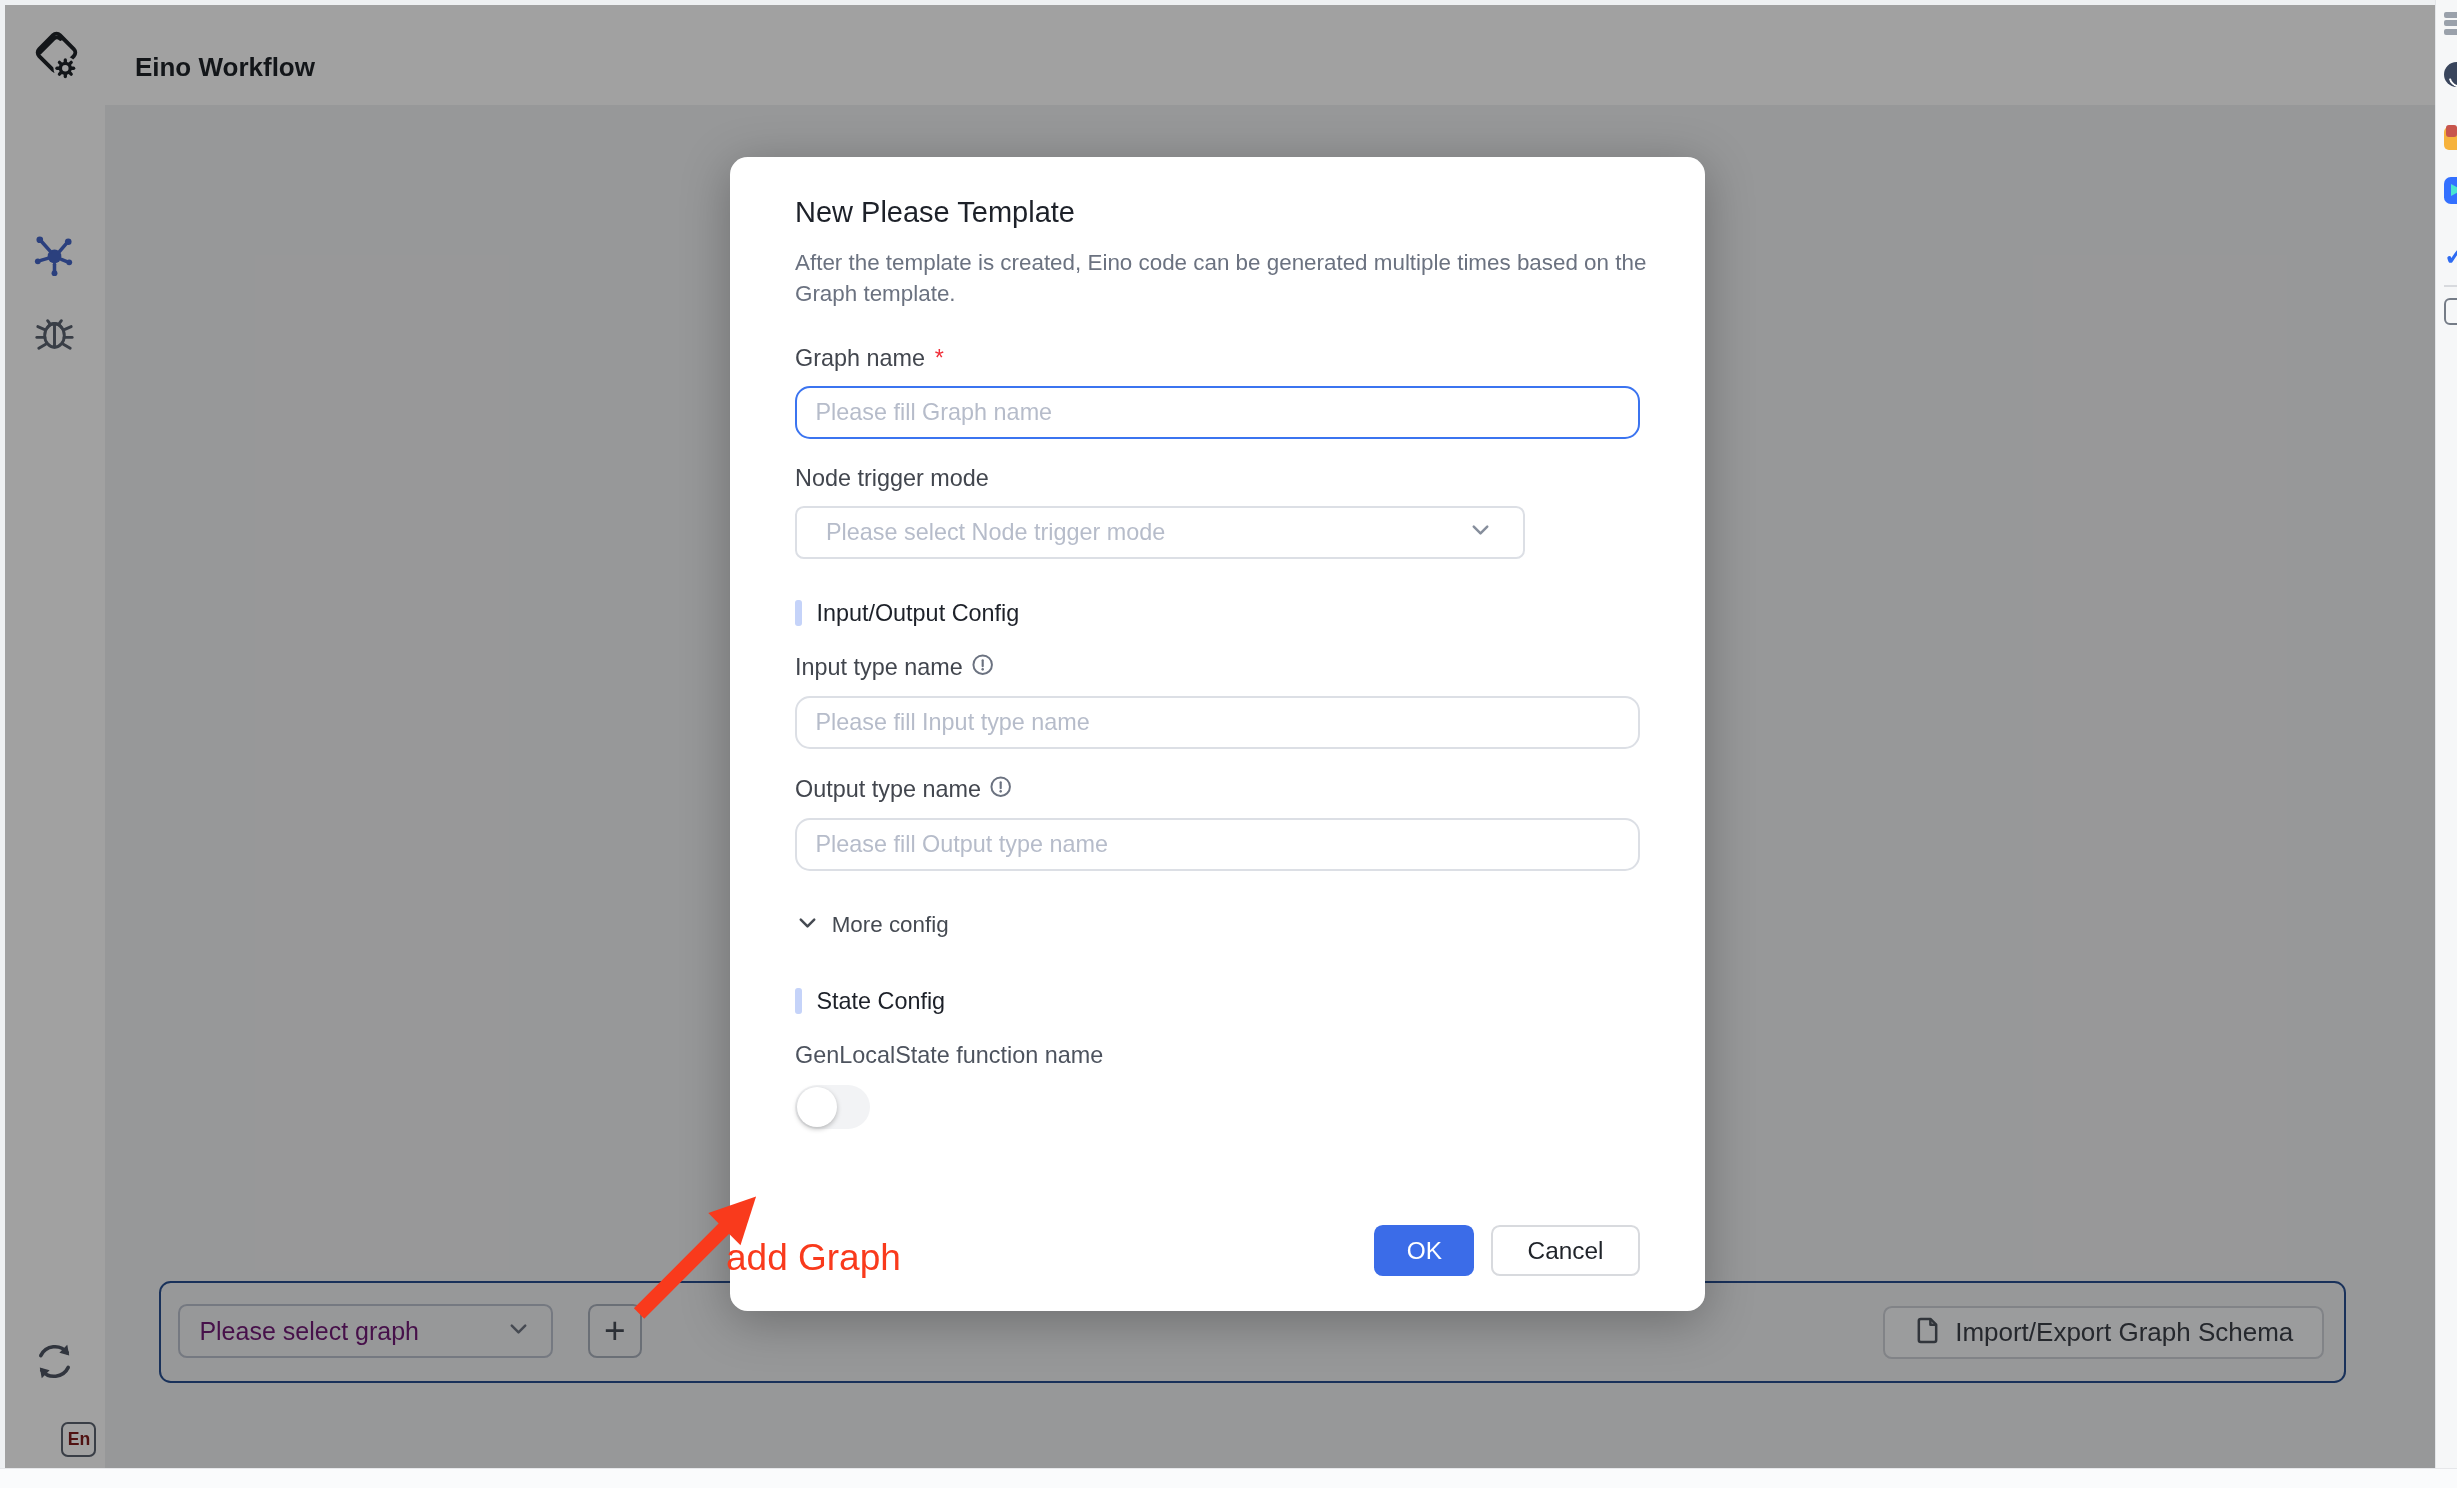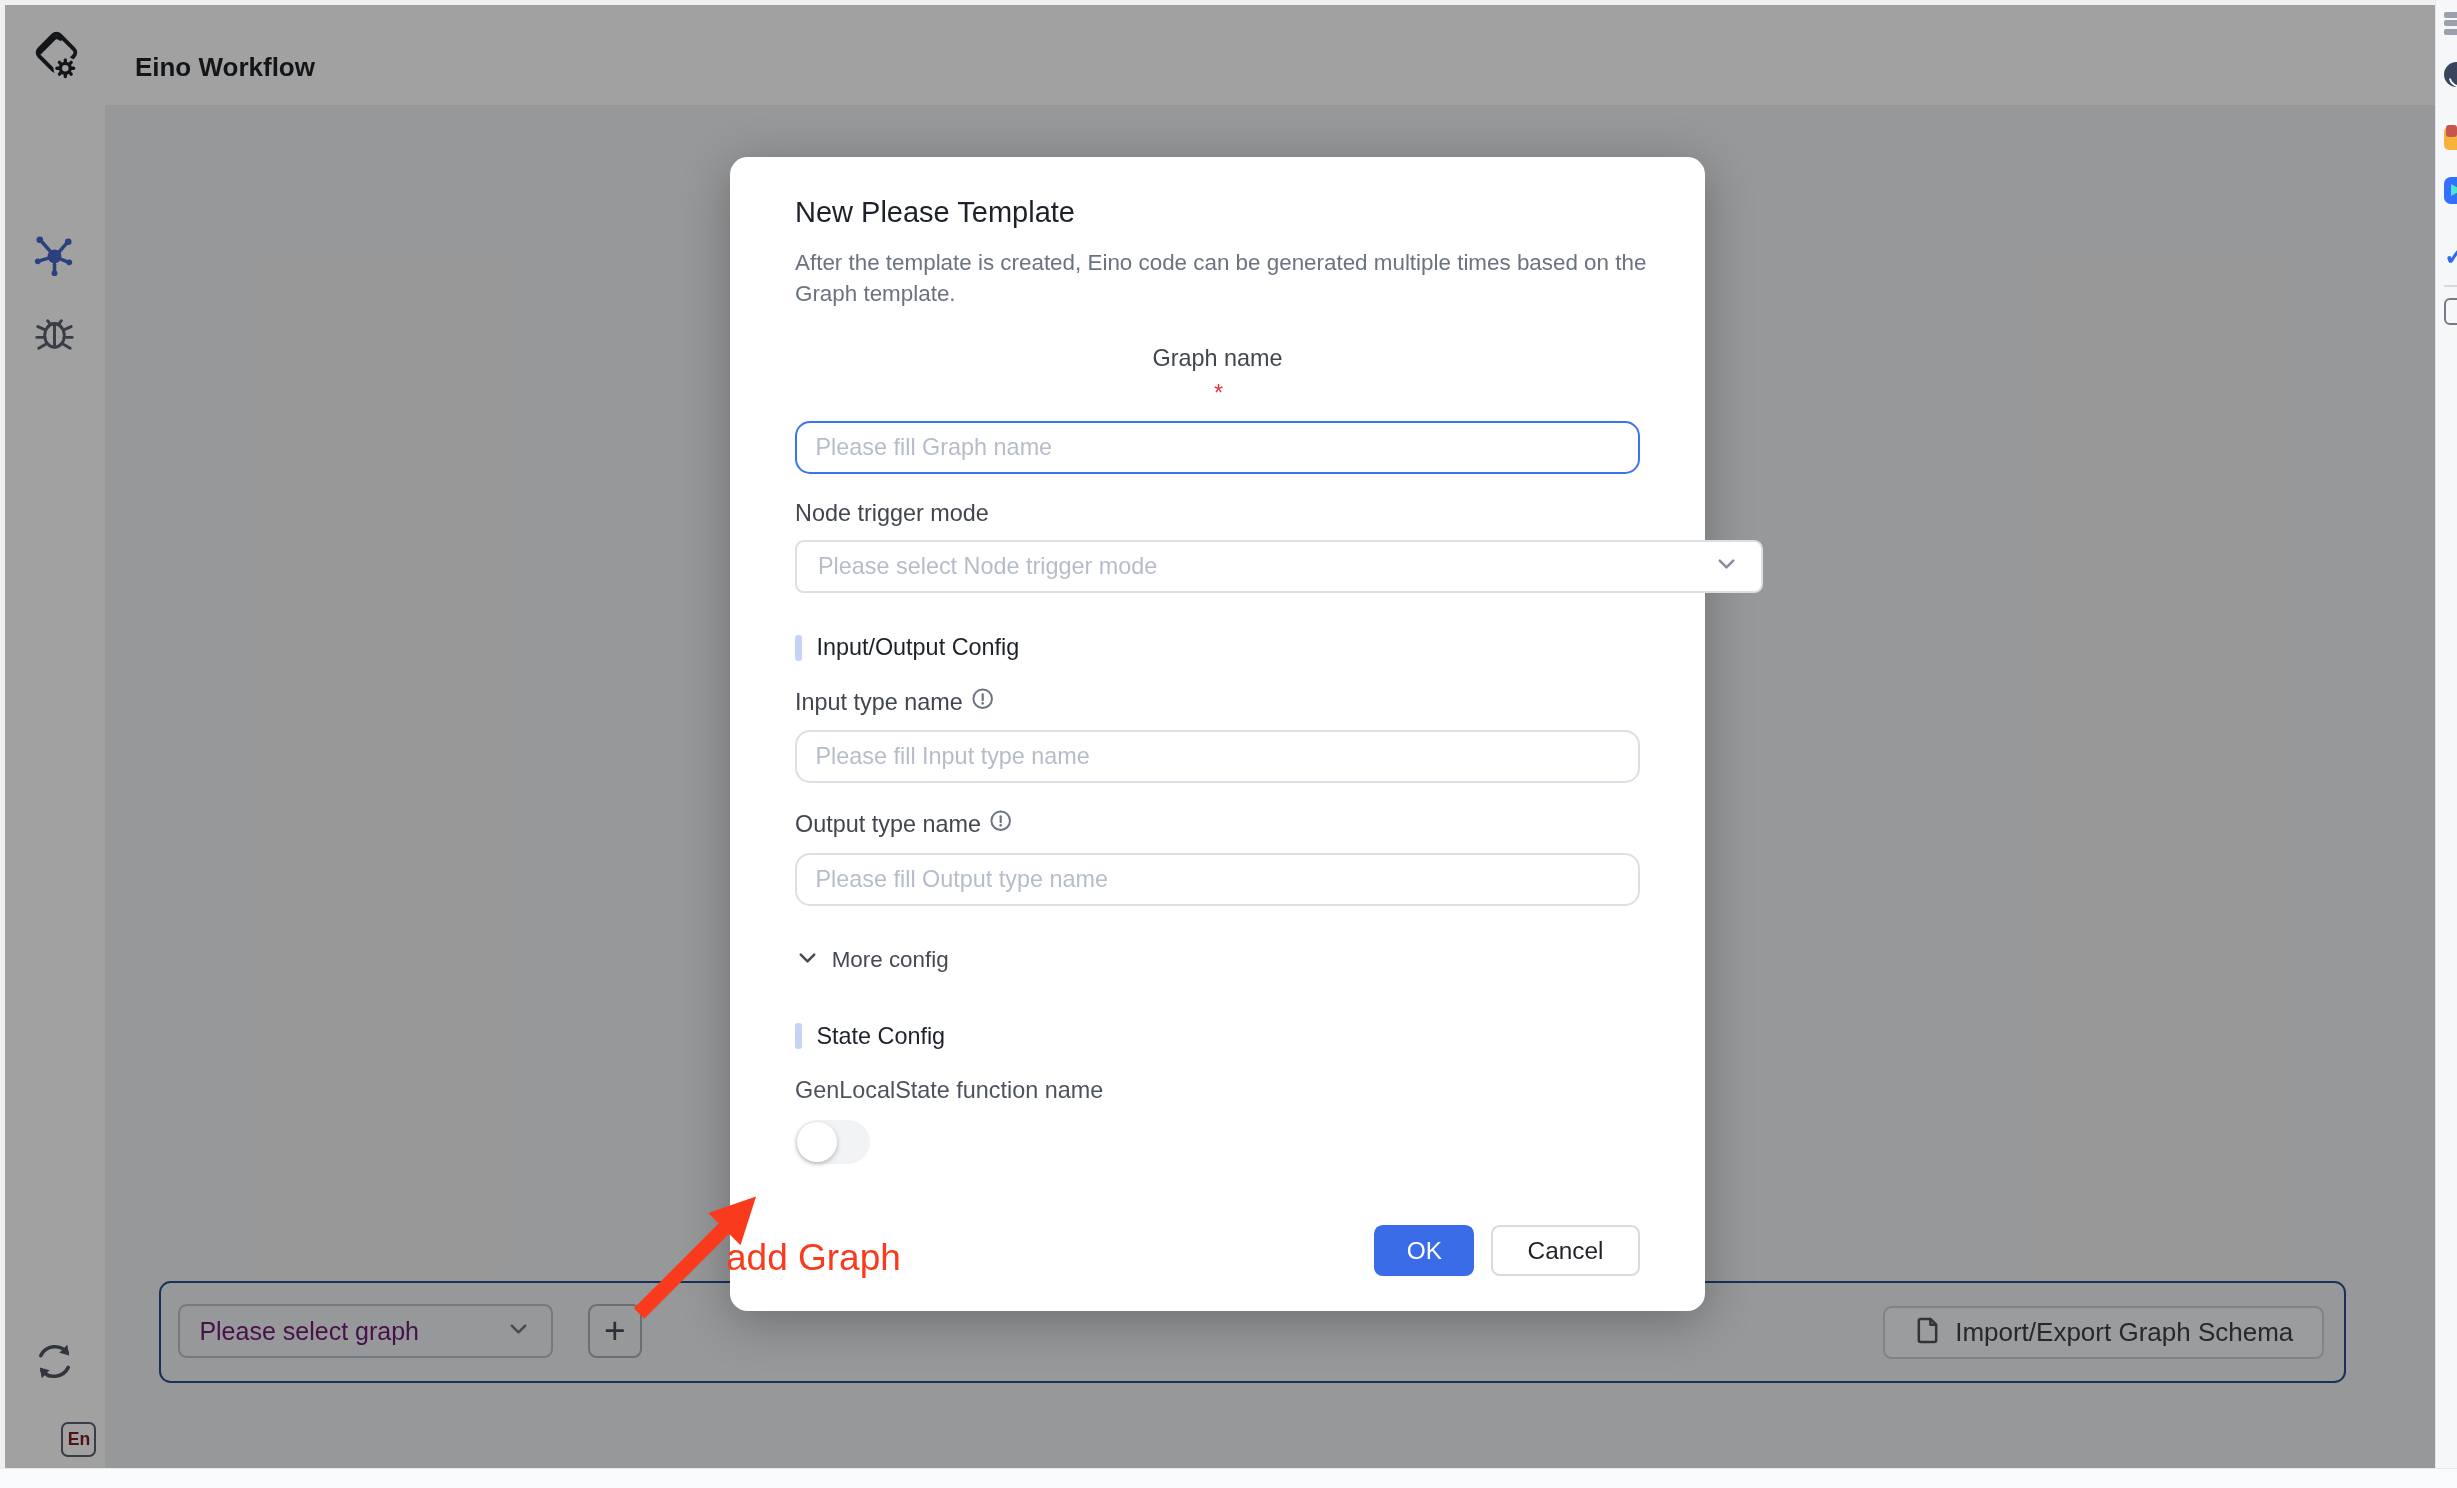--- a/index.html
+++ b/index.html
@@ -94,34 +94,34 @@
     padding:39px 65px;
   }
   .modal-title { font-size:29px; font-weight:500; color:#1d2129; }
   .modal-desc {
     margin-top:17.6px; font-size:22.4px; line-height:1.42; color:#6b7280; width:863px;
   }
   .field-label {
     margin-top:26px; font-size:23.4px; color:#42464e;
     display:flex; align-items:center; gap:7.8px;
   }
-  .field-label.first { margin-top:35px;flex-direction:column; }
+  .field-label.first { margin-top:35px; }
   .req { color:#f0303a; margin-left:2px; }
   .text-input {
     margin-top:13.7px; width:845px; height:53px;
     border:2px solid #dcdfe5; border-radius:15px;
     padding:0 18.5px; font-size:23.4px; color:#1f2329;
     font-family:"Liberation Sans", sans-serif; background:#fff; display:block;
   }
   .text-input.focused { border-color:#3b74f0; border-width:2.4px; }
   .text-input::placeholder { color:#b6bcca; opacity:1; }
   .select-box {
-    margin-top:13.7px; width:968px; height:53px;
+    margin-top:13.7px; width:730px; height:53px;
     border:2px solid #dcdfe5; border-radius:8.8px;
-    display:flex; align-items:center; padding:0 21px;
+    display:flex; align-items:center; padding:0 29px;
     font-size:23.4px; color:#b6bcca; background:#fff;
   }
   .select-box .chev { margin-left:auto; }
   .section-head {
     display:flex; align-items:center; gap:14.6px;
     font-size:23.4px; font-weight:500; color:#1d2129;
   }
   .section-head.io { margin-top:41px; }
   .section-head.state { margin-top:47px; }
   .section-bar { width:6.8px; height:26px; border-radius:2.9px; background:#c5d3f9; }

